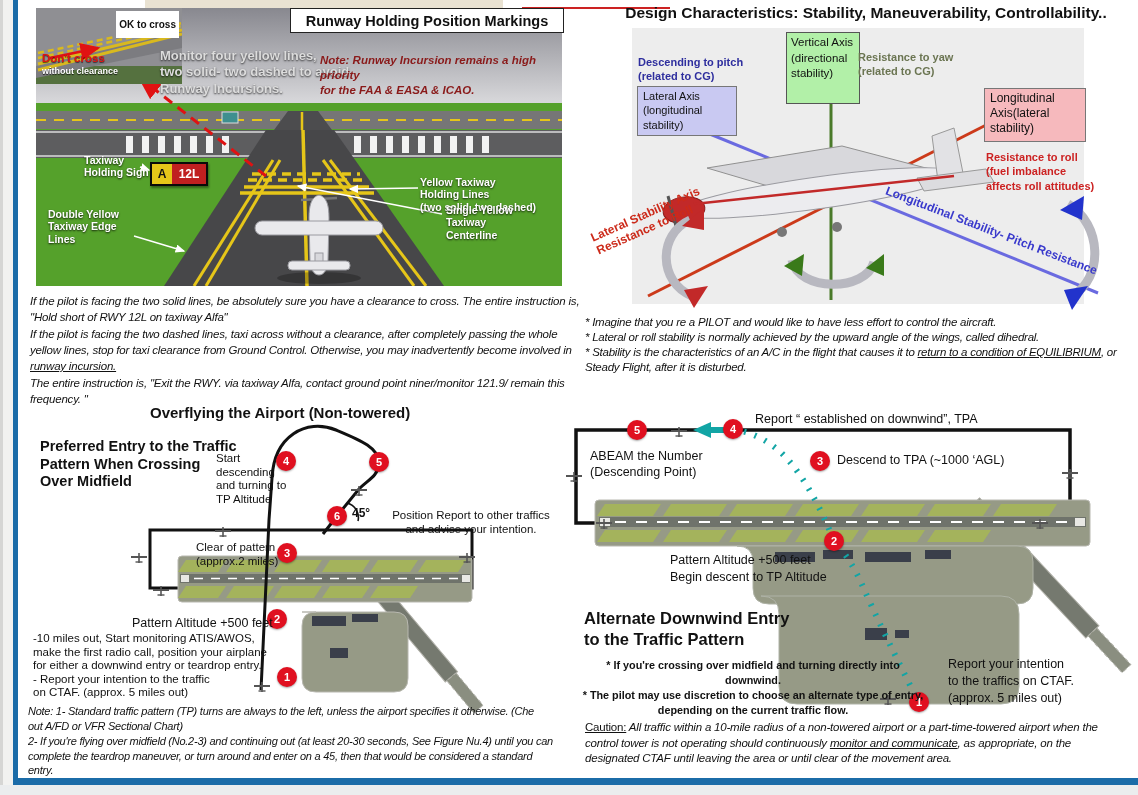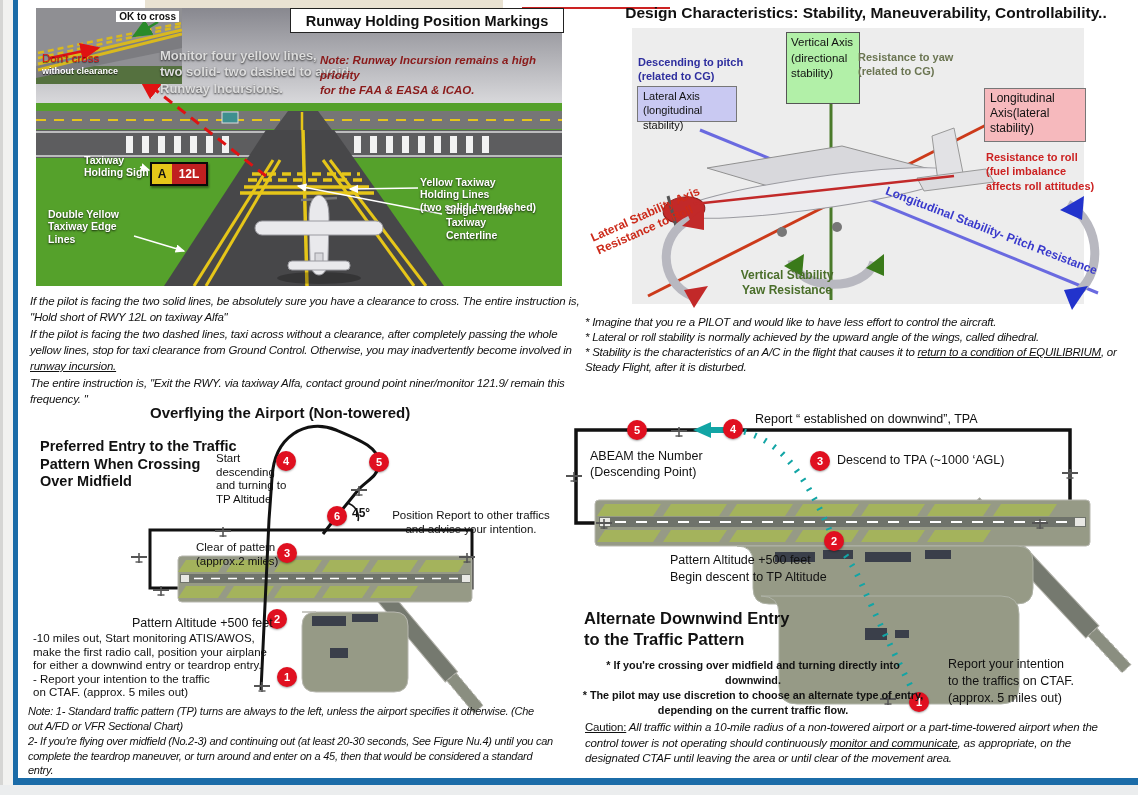--- a/index.html
+++ b/index.html
@@ -27,33 +27,33 @@
   .title-box{left:290px;top:8px;width:272px;height:23px;background:#fff;border:1px solid #222;
              display:flex;align-items:center;justify-content:center;font-weight:bold;font-size:14.5px;}
   .note-red{left:320px;top:37px;width:242px;color:#8a1a1a;font-weight:bold;font-style:italic;
             font-size:11.5px;line-height:1.3;margin-top:16px;}
   .sign{left:150px;top:162px;height:20px;display:flex;border:2px solid #0a0a0a;background:#0a0a0a;
         box-shadow:1px 2px 2px rgba(0,0,0,.4);font-weight:bold;font-size:12px;line-height:20px;}
   .sign .cellA{width:20px;background:#e6c619;color:#111;text-align:center;}
   .sign .cellR{width:34px;background:#c02020;color:#fff;text-align:center;}
   .inset{left:36px;top:8px;width:146px;height:76px;overflow:hidden;}
   .inset .chip{position:absolute;right:3px;top:3px;background:#fff;color:#111;font-weight:bold;
-               font-size:10px;padding:0 3px;}
-  .inset .dont{position:absolute;left:6px;top:44px;color:#e01212;font-weight:normal;font-size:11.5px;
+               font-size:10px;padding:8px 3px;}
+  .inset .dont{position:absolute;left:6px;top:44px;color:#e01212;font-weight:bold;font-size:11.5px;
                text-shadow:0 1px 1px rgba(0,0,0,.6);}
   .inset .wo{position:absolute;left:6px;top:58px;color:#fff;font-weight:bold;font-size:9px;
              text-shadow:0 1px 1px rgba(0,0,0,.8);}
   .paraL{left:30px;top:293px;width:552px;font-style:italic;font-size:11.5px;line-height:1.42;
          letter-spacing:-0.2px;font-weight:500;}
   
   .designT{left:598px;top:4px;width:536px;text-align:center;font-weight:bold;font-size:15.5px;}
   .panel{left:632px;top:28px;width:452px;height:276px;background:#ededed;}
   .gbox{left:786px;top:32px;width:74px;height:72px;background:#b2f0a8;border:1px solid #555;
         font-size:11.5px;line-height:1.35;padding:2px 4px;box-sizing:border-box;}
-  .lavbox{left:637px;top:86px;width:100px;height:36px;background:#c9c9f2;border:1px solid #777;
+  .lavbox{left:637px;top:86px;width:100px;height:50px;background:#c9c9f2;border:1px solid #777;
           font-size:11px;line-height:1.3;padding:2px 5px;box-sizing:border-box;}
   .pinkbox{left:984px;top:88px;width:102px;height:54px;background:#f6b9bd;border:1px solid #777;
            font-size:12px;line-height:1.25;padding:2px 5px;box-sizing:border-box;}
   .rpitch{left:638px;top:55px;width:130px;color:#2e2e9e;font-weight:bold;font-size:11px;line-height:1.3;}
   .ryaw{left:858px;top:50px;width:130px;color:#6b7552;font-weight:bold;font-size:11px;line-height:1.3;}
   .rroll{left:986px;top:150px;width:140px;color:#cc2222;font-weight:bold;font-size:11px;line-height:1.3;}
   .latlbl{left:588px;top:200px;width:150px;color:#cc2a1a;font-weight:bold;font-size:12px;line-height:1.2;
           transform:rotate(-24deg);}
   .longlbl{left:878px;top:228px;width:250px;color:#3a3acc;font-weight:bold;font-size:12px;
            transform:rotate(21deg);}
@@ -275,22 +275,20 @@
   <div class="abs rpitch pre">Descending to pitch
 (related to CG)</div>
   <div class="abs ryaw pre">Resistance to yaw
 (related to CG)</div>
   <div class="abs rroll pre">Resistance to roll
 (fuel imbalance
 affects roll attitudes)</div>
   <div class="abs latlbl pre">Lateral Stability Axis
 Resistance to Roll</div>
   <div class="abs longlbl">Longitudinal Stability- Pitch Resistance</div>
-  <div class="abs vertlbl pre">Vertical Stability
-Yaw Resistance</div>
   <div class="abs bullets">
     <div>* Imagine that you re a PILOT and would like to have less effort to control the aircraft.</div>
     <div>* Lateral or roll stability is normally achieved by the upward angle of the wings, called dihedral.</div>
     <div><span>* Stability is the characteristics of an A/C in the flight that causes it to </span><span class="u">return to a condition of EQUILIBRIUM</span><span>, or Steady Flight, after it is disturbed.</span></div>
   </div>
 
   <div class="abs overT">Overflying the Airport (Non-towered)</div>
   <div class="abs prefH pre">Preferred Entry to the Traffic
 Pattern  When Crossing
 Over Midfield</div>

